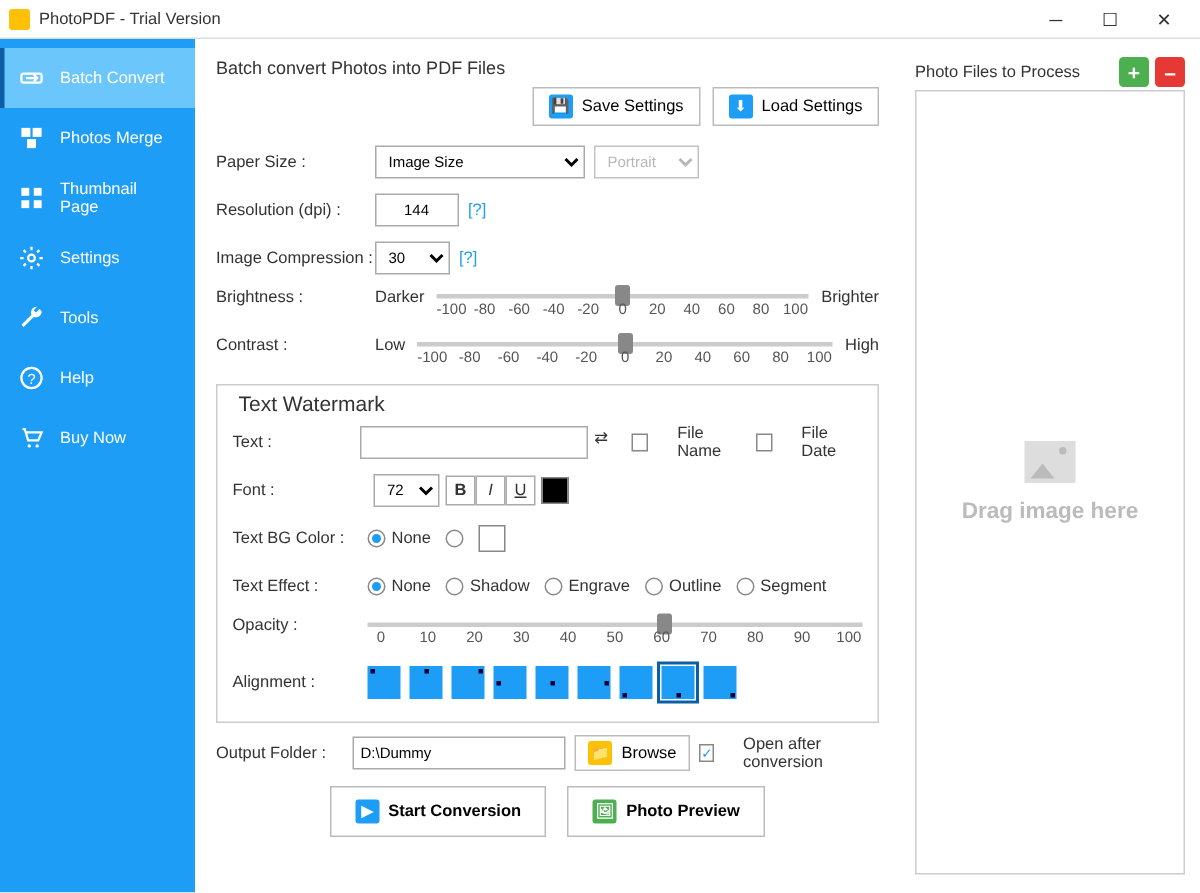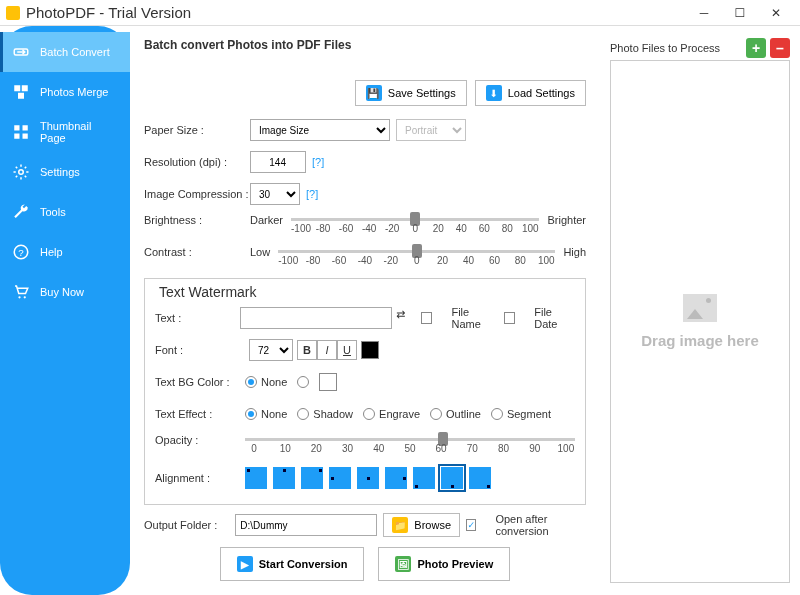--- a/index.html
+++ b/index.html
@@ -1,27 +1,27 @@
 <!DOCTYPE html>
 <html><head>
 <meta charset="utf-8">
 <style>
 * { box-sizing: border-box; margin: 0; padding: 0; font-family: "Segoe UI", Tahoma, sans-serif; }
 body { background: #fff; width: 800px; height: 595px; overflow: hidden; font-size: 11px; color: #333; }
 .titlebar { height: 26px; display: flex; align-items: center; padding: 0 6px; border-bottom: 1px solid #ddd; }
 .titlebar .app-icon { width: 14px; height: 14px; background: #ffc107; margin-right: 6px; border-radius: 2px; }
-.titlebar .title { flex: 1; font-size: 15px; }
+.titlebar .title { flex: 1; font-size: 11px; }
 .titlebar .winbtn { width: 36px; height: 24px; display: flex; align-items: center; justify-content: center; font-size: 12px; }
 .container { display: flex; height: 569px; }
-.sidebar { width: 130px; background: #1e9df7; color: #fff; display: flex; flex-direction: column; padding-top: 6px; border-radius: 32px; }
+.sidebar { width: 130px; background: #1e9df7; color: #fff; display: flex; flex-direction: column; padding-top: 6px; }
 .sidebar-item { display: flex; align-items: center; height: 40px; padding: 0 12px; font-size: 11px; cursor: pointer; }
 .sidebar-item.active { background: #6bc6fb; border-left: 3px solid #0b5fa6; padding-left: 9px; }
 .sidebar-item .sicon { width: 18px; height: 18px; margin-right: 10px; flex-shrink: 0; }
 .main { flex: 1; padding: 12px 14px 8px 14px; overflow: hidden; }
-.main h2 { font-size: 12px; font-weight: bold; margin-bottom: 28px; }
+.main h2 { font-size: 12px; font-weight: normal; margin-bottom: 6px; }
 .toprow { display: flex; justify-content: flex-end; gap: 8px; margin-bottom: 12px; }
 .btn { display: inline-flex; align-items: center; gap: 6px; padding: 4px 10px; border: 1px solid #bbb; background: #fff; font-size: 11px; height: 26px; cursor: pointer; }
 .btn .bicon { width: 16px; height: 16px; background: #1e9df7; border-radius: 2px; display:flex; align-items:center; justify-content:center; color:#fff; font-size:10px;}
 .btn .bicon.yellow { background: #ffc107; }
 .row { display: flex; align-items: center; margin-bottom: 8px; min-height: 24px; }
 .label { width: 106px; font-size: 11px; }
 select, input[type=text], input[type=number] { border: 1px solid #aaa; font-size: 10px; height: 22px; padding: 0 4px; background: #fff; }
 .help { color: #1e9df7; margin-left: 6px; font-size: 11px; cursor: help; }
 .slider { position: relative; flex: 1; height: 24px; }
 .slider .track { position: absolute; top: 4px; left: 0; right: 0; height: 3px; background: #ccc; }

